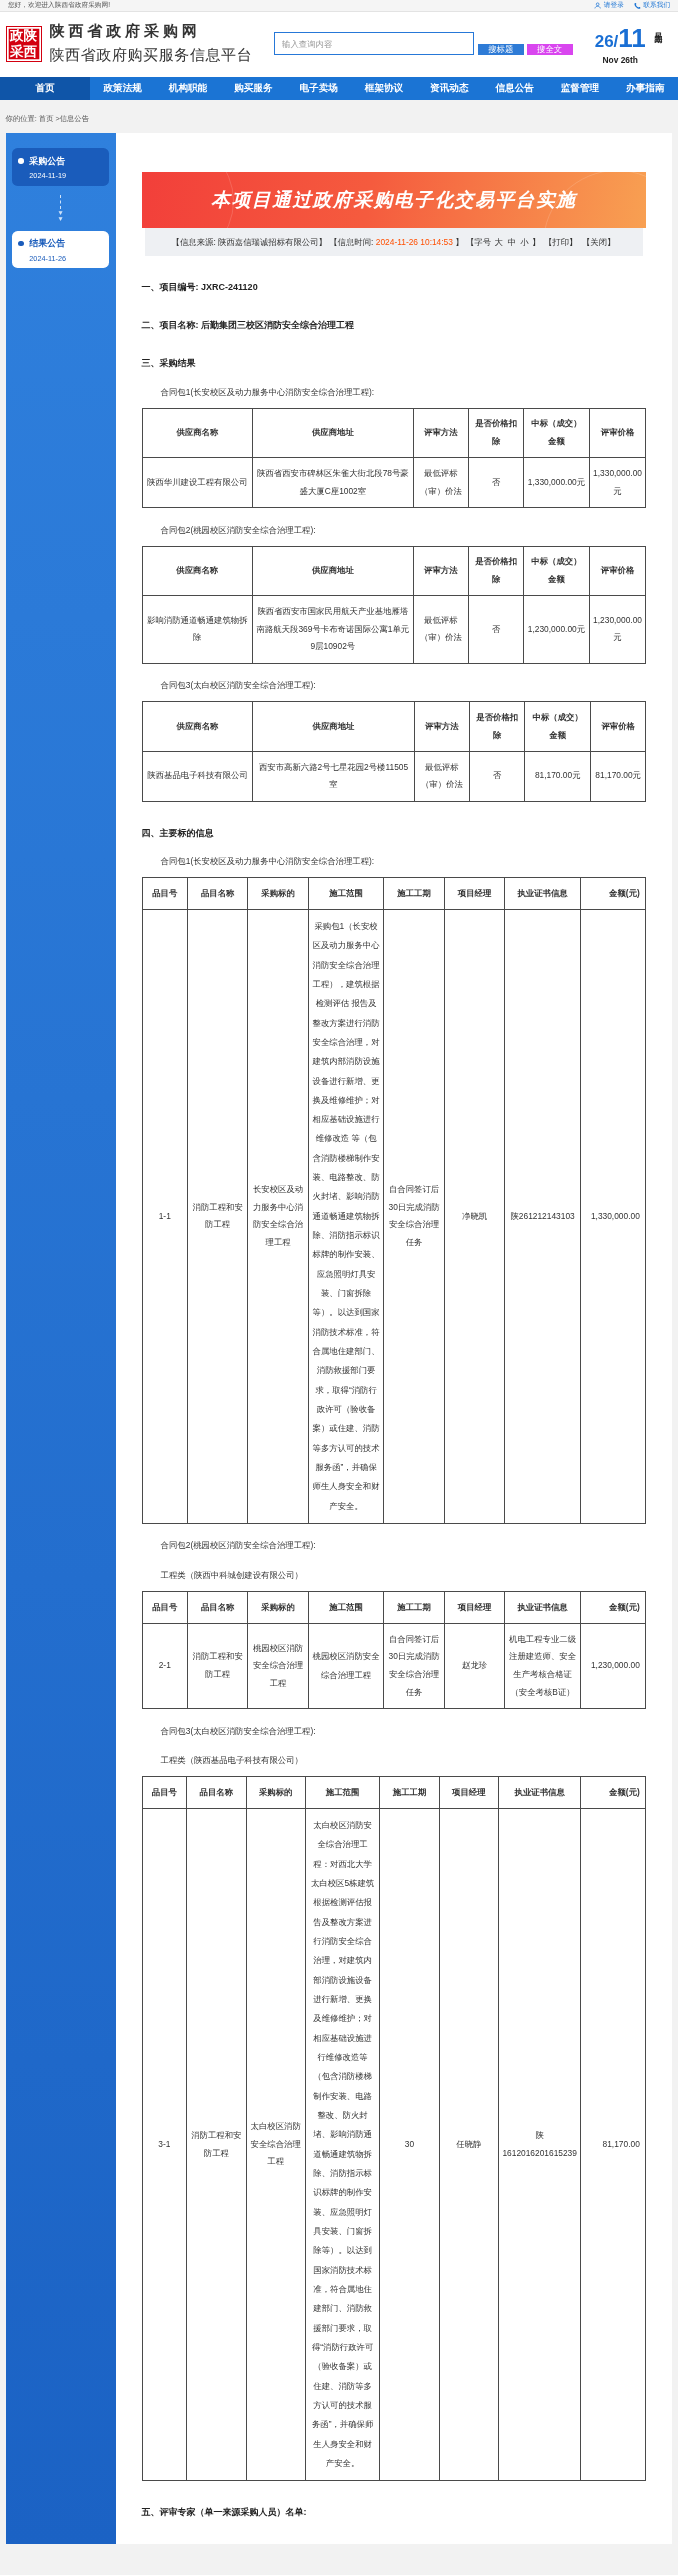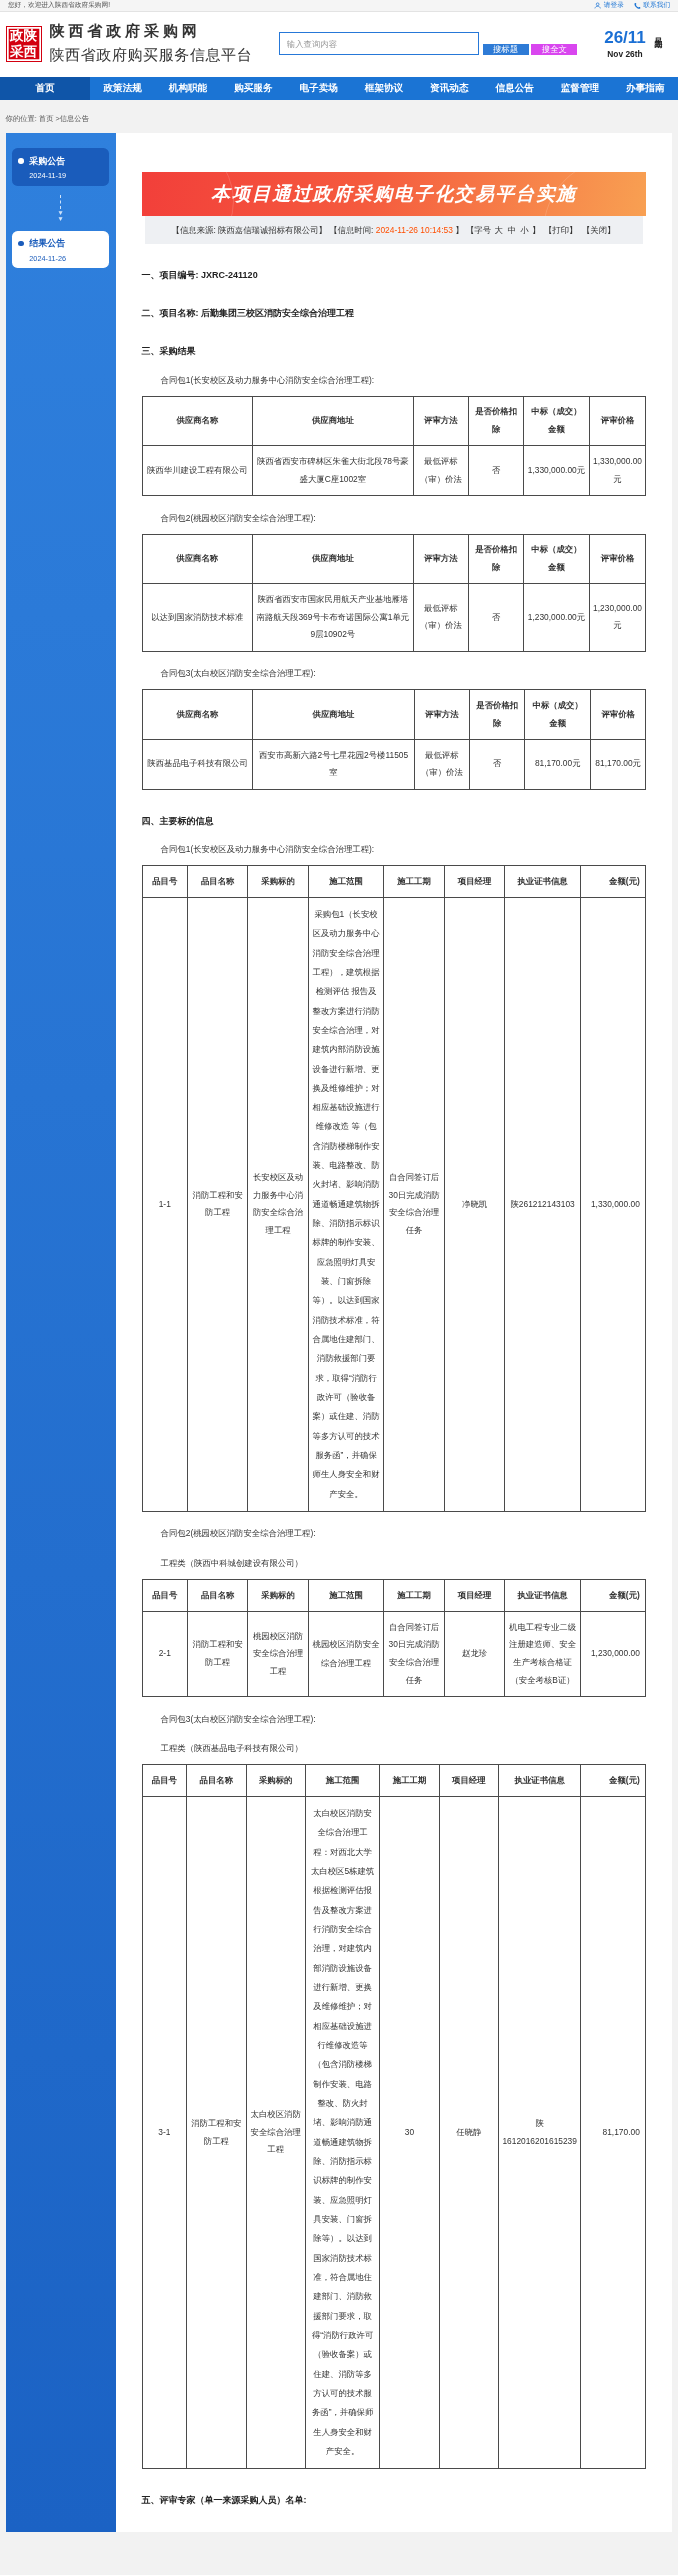--- a/index.html
+++ b/index.html
@@ -18,21 +18,21 @@
   .search-wrap { display:flex; margin-left:auto; margin-right:auto; align-items:flex-end; }
   .search-input { width:200px; height:23.6px; border:1.1px solid #2678d8; font-size:8.4px; padding:0 6.7px; color:#333; outline:none; }
   .search-input::placeholder { color:#999; }
   .btn-search { width:46px; border:none; color:#fff; font-size:8.4px; cursor:pointer; }
   .btn-search.title { background:#2e7bd6; margin-left:3.4px; }
   .btn-search.full { background:#d946ef; margin-left:2.8px; }
   .datebox { display:flex; align-items:flex-start; gap:5.6px; margin-right:10px; }
   .date-nums { text-align:center; }
   .date-line { color:#1a6fd4; font-weight:bold; }
   .date-day { font-size:17px; }
-  .date-month { font-size:17px;text-align:center; }
+  .date-month { font-size:26px;text-align:center; }
   .date-en { font-size:8.4px; font-weight:bold; color:#222; margin-top:1.1px; }
   .date-week { writing-mode:vertical-lr; font-size:7.9px; font-weight:bold; color:#222; letter-spacing:2.2px; padding-top:3.4px; }
   
   .nav { background:#1b74d4; display:flex; height:22.5px; }
   .nav-item { flex:1; text-align:center; line-height:22.5px; color:#fff; font-size:9.6px; font-weight:bold; cursor:pointer; }
   .nav-item.active { flex:none; width:90px; background:#0f55a8; }
   
   .breadcrumb { padding:14.6px 0 9px 5.6px; font-size:7.3px; color:#555; background:#f2f2f2; }
   .breadcrumb a { color:#555; text-decoration:none; cursor:pointer; }
   
@@ -43,21 +43,21 @@
   .side-item.normal { background:#1a5cbb; color:#fff; }
   .side-item.current { background:#fff; color:#1a5cbb; }
   .side-item.current .dot { background:#1a5cbb; }
   .side-label { font-size:9px; font-weight:bold; }
   .side-date { font-size:7.3px; margin-top:3.4px; }
   .side-arrow { text-align:center; color:#cfe3fa; margin:9px 0; }
   .side-arrow .dash { width:0; height:14.6px; border-left:1.1px dashed #cfe3fa; margin:0 auto 1.1px auto; }
   .side-arrow .tri { font-size:6.7px; line-height:5.6px; }
   
   .content { flex:1; background:#fff; padding:0 26px 20px 26px; }
-  .banner { margin-top:39px; height:44px; background:linear-gradient(100deg,#f23f3a 0%,#f55b3e 45%,#f8a052 100%); display:flex; align-items:center; justify-content:center; color:#fff; font-size:18.6px; font-weight:bold; font-style:italic; letter-spacing:1.7px; position:relative; overflow:hidden; }
+  .banner { margin-top:39px; height:56px; background:linear-gradient(100deg,#f23f3a 0%,#f55b3e 45%,#f8a052 100%); display:flex; align-items:center; justify-content:center; color:#fff; font-size:18.6px; font-weight:bold; font-style:italic; letter-spacing:1.7px; position:relative; overflow:hidden; }
   .banner::before, .banner::after { content:""; position:absolute; border:1.1px solid rgba(255,255,255,.15); border-radius:50%; }
   .banner::before { width:124px; height:124px; left:-34px; top:-34px; }
   .banner::after { width:146px; height:146px; right:-45px; bottom:-90px; }
   .article-title { text-align:center; font-size:12.4px; font-weight:bold; color:#222; margin:26px 11.2px 17px 11.2px; }
   .meta-bar { background:#eef0f3; padding:8.4px 4.5px; text-align:center; font-size:8.4px; color:#333; margin:0 3.4px; }
   .meta-bar .time { color:#ff4e00; }
   .meta-bar .szopt { cursor:pointer; margin:0 1.1px; }
   .sec-heading { font-size:9px; font-weight:bold; color:#222; margin:25px 0 5.6px 0; }
   .para { font-size:8.4px; margin:14.6px 0 6.7px 0; padding-left:19px; line-height:1.8; }
   
@@ -212,21 +212,21 @@
       <tbody>
           <tr>
         <th>供应商名称</th>
             <th>供应商地址</th>
             <th>评审方法</th>
             <th>是否价格扣除</th>
             <th>中标（成交）金额</th>
             <th>评审价格</th>
       </tr>
       <tr>
-        <td>以达到国家消防技术标准</td>
+        <td>影响消防通道畅通建筑物拆除</td>
             <td>陕西省西安市国家民用航天产业基地雁塔南路航天段369号卡布奇诺国际公寓1单元9层10902号</td>
             <td>最低评标（审）价法</td>
             <td>否</td>
             <td>1,230,000.00元</td>
             <td>1,230,000.00元</td>
       </tr>
     </tbody>
       </table>
 
     <div class="para">合同包3(太白校区消防安全综合治理工程):</div>

